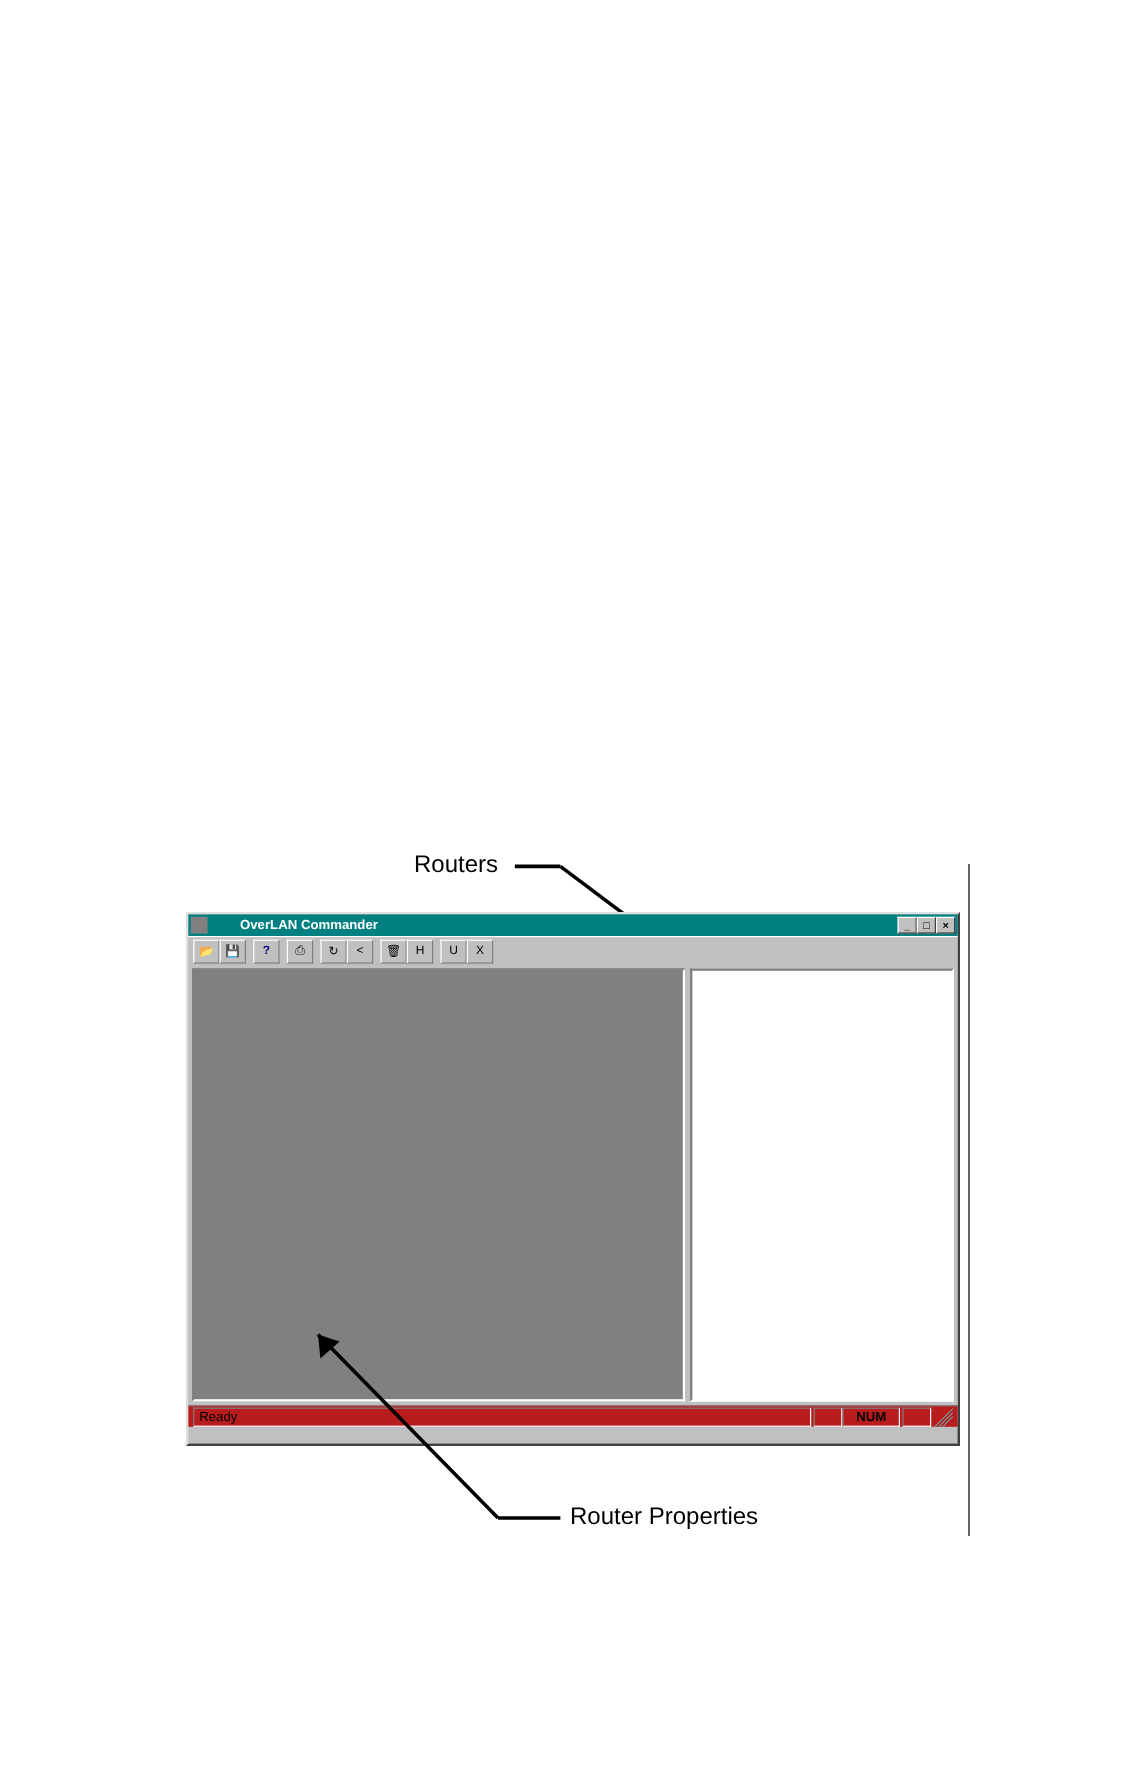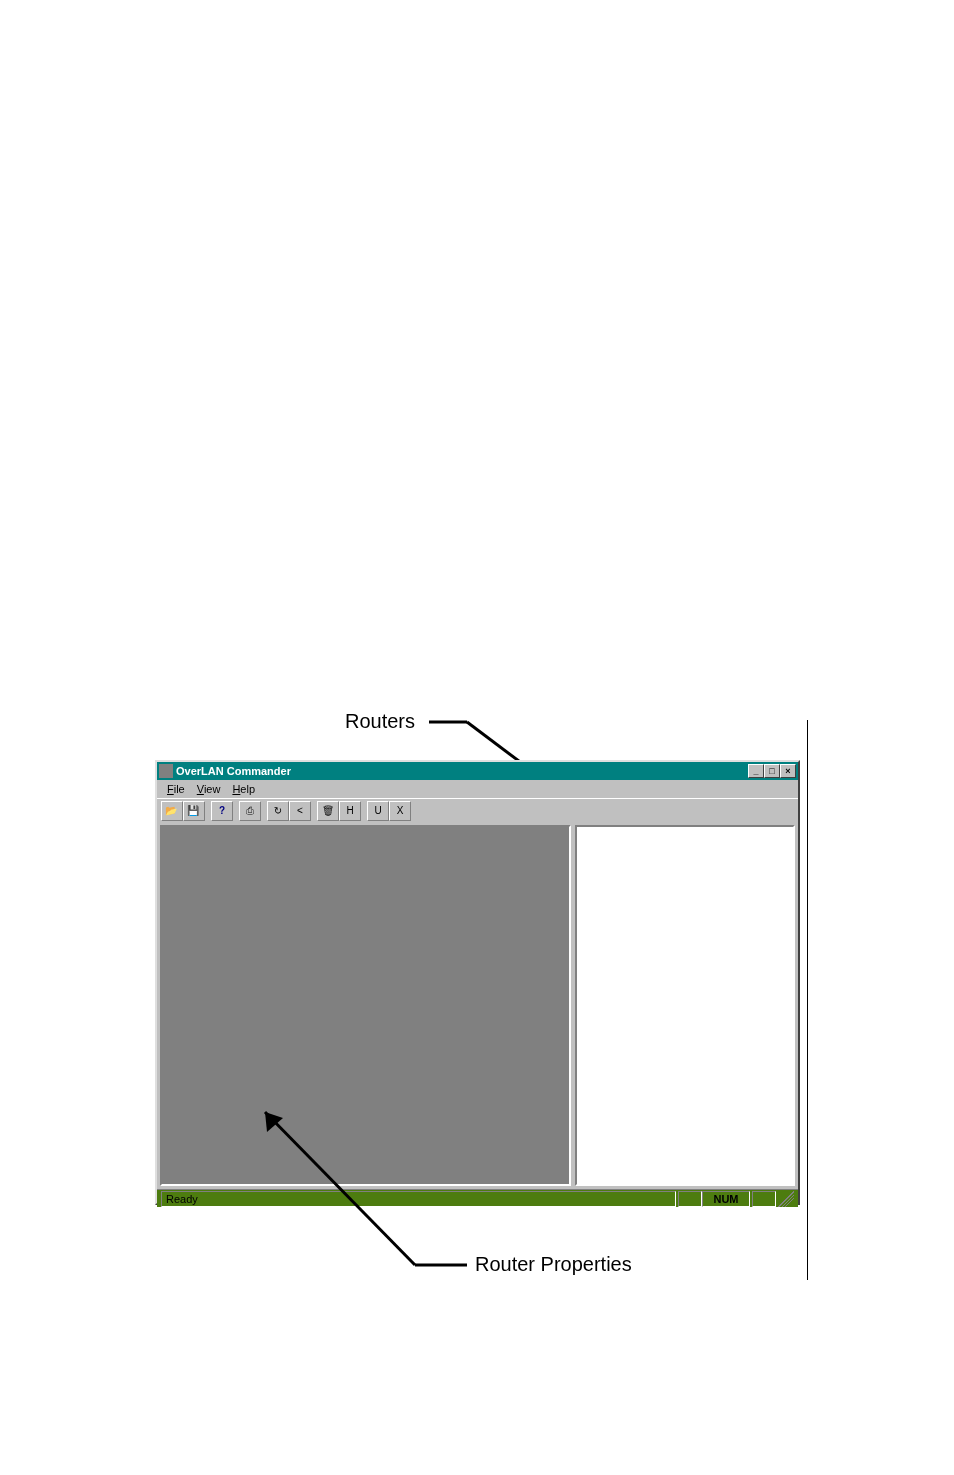--- a/index.html
+++ b/index.html
@@ -26,20 +26,21 @@
       border: 2px solid;
       border-color: #dfdfdf #404040 #404040 #dfdfdf;
     }
     
     .titlebar {
       height: 18px;
       background: #008080;
       display: flex;
       align-items: center;
       padding: 0 2px;
+      gap: 24px;
     }
     
     .titlebar-icon {
       width: 14px;
       height: 14px;
       margin-right: 3px;
       background: #808080;
       display: inline-block;
     }
     
@@ -133,21 +134,21 @@
     
     .right-panel {
       width: 220px;
       background: #ffffff;
       border: 2px solid;
       border-color: #808080 #ffffff #ffffff #808080;
     }
     
     .statusbar {
       height: 18px;
-      background: #4d7c0f;
+      background: #b91c1c;
       display: flex;
       align-items: center;
       padding: 0 4px;
       font-size: 11px;
       border-top: 1px solid #808080;
     }
     
     .statusbar-text {
       flex: 1;
       border: 1px solid;
@@ -235,25 +236,20 @@
   <div class="titlebar">
     <span class="titlebar-icon"></span>
     <span class="titlebar-text">OverLAN Commander</span>
     <div class="titlebar-buttons">
       <div class="titlebar-button">_</div>
       <div class="titlebar-button">□</div>
       <div class="titlebar-button">×</div>
     </div>
   </div>
 
-  <div class="menubar">
-    <span class="menu-item"><span class="menu-underline">F</span>ile</span>
-    <span class="menu-item"><span class="menu-underline">V</span>iew</span>
-    <span class="menu-item"><span class="menu-underline">H</span>elp</span>
-  </div>
 
   <div class="toolbar">
     <div class="toolbar-button">
         <span>📂</span>
       </div>
     <div class="toolbar-button">
         <span>💾</span>
       </div>
     <div class="toolbar-separator"></div>
     <div class="toolbar-button">

